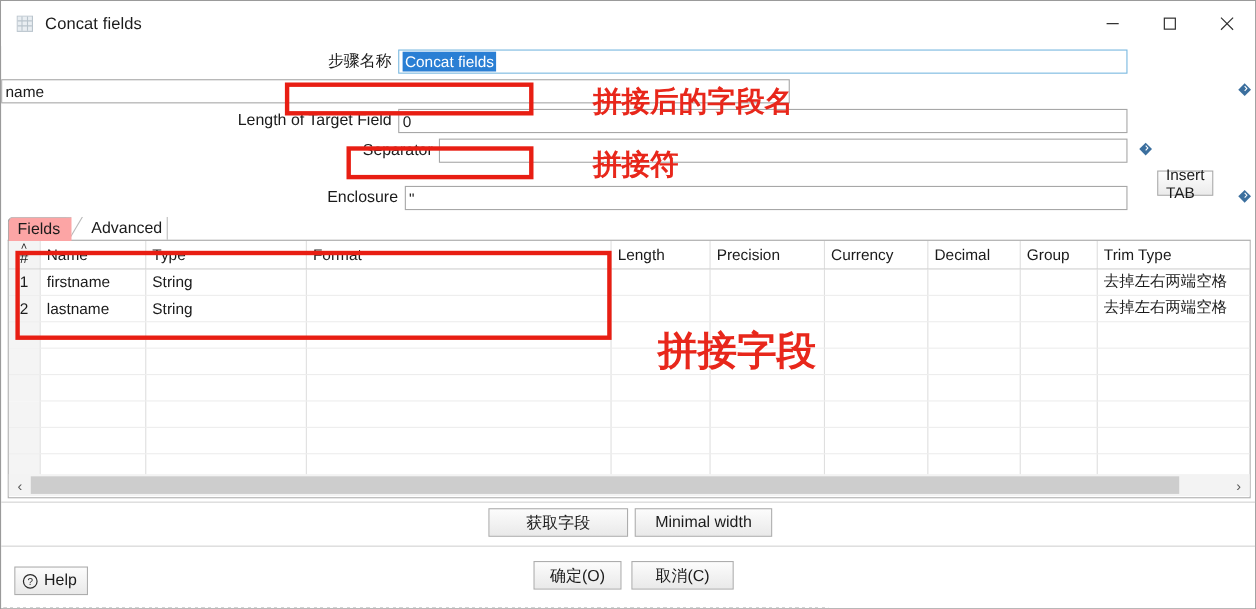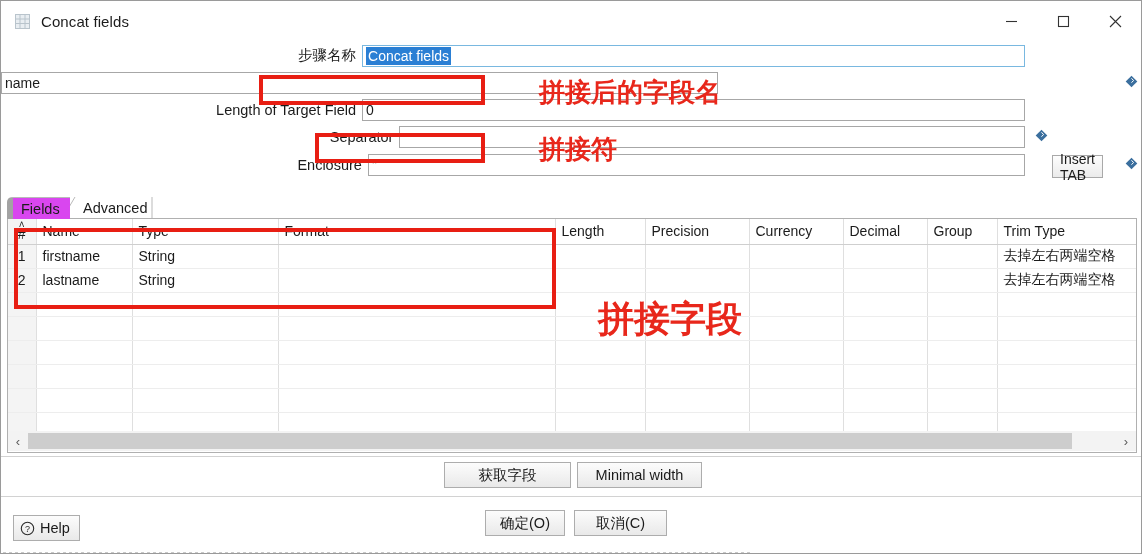--- a/index.html
+++ b/index.html
@@ -151,22 +151,22 @@
     position: absolute;
     top: 0;
     height: 22px;
     font-size: 14.5px;
     color: #1b1b1b;
     display: flex; align-items: center;
     padding: 0 10px 0 8px;
     box-sizing: border-box;
   }
   .tab.sel {
-    background: #d946ef;
-    border-left: 6px solid #a3a3a3;
+    background: #fca5a5;
+    border-left: 1px solid #a3a3a3;
     border-top: 1px solid #b9b9b9;
     border-top-left-radius: 5px;
     z-index: 3;
   }
   .tab-slant {
     position: absolute;
     top: 0; height: 22px; width: 20px;
     overflow: hidden;
   }
   .tab-slant svg { display: block; }
@@ -356,21 +356,21 @@
       </div>
       <span class="diamond" style="left:1034px; top:6px;">
         <svg width="13" height="13" viewBox="0 0 13 13">
             <path d="M6.5 0.7L12.3 6.5L6.5 12.3L0.7 6.5Z" fill="#3b6f9e"></path>
             <path d="M6.5 3.3l2 2.2-2 2.2" stroke="#fff" stroke-width="1" fill="none"></path>
           </svg>
       </span>
       <div class="insert-tab" style="left:1051px; top:2px;margin-top:30px;">Insert TAB</div>
     </div>
 
-    <div class="form-row" style="top:1px;justify-content:center;">
+    <div class="form-row" style="top:16px;justify-content:center;">
       <div class="lbl">Enclosure</div>
       <div class="fld" style="width:717px;">
         <span>"</span>
       </div>
       <span class="diamond" style="left:1124px; top:6px;">
         <svg width="13" height="13" viewBox="0 0 13 13">
             <path d="M6.5 0.7L12.3 6.5L6.5 12.3L0.7 6.5Z" fill="#3b6f9e"></path>
             <path d="M6.5 3.3l2 2.2-2 2.2" stroke="#fff" stroke-width="1" fill="none"></path>
           </svg>
       </span>

